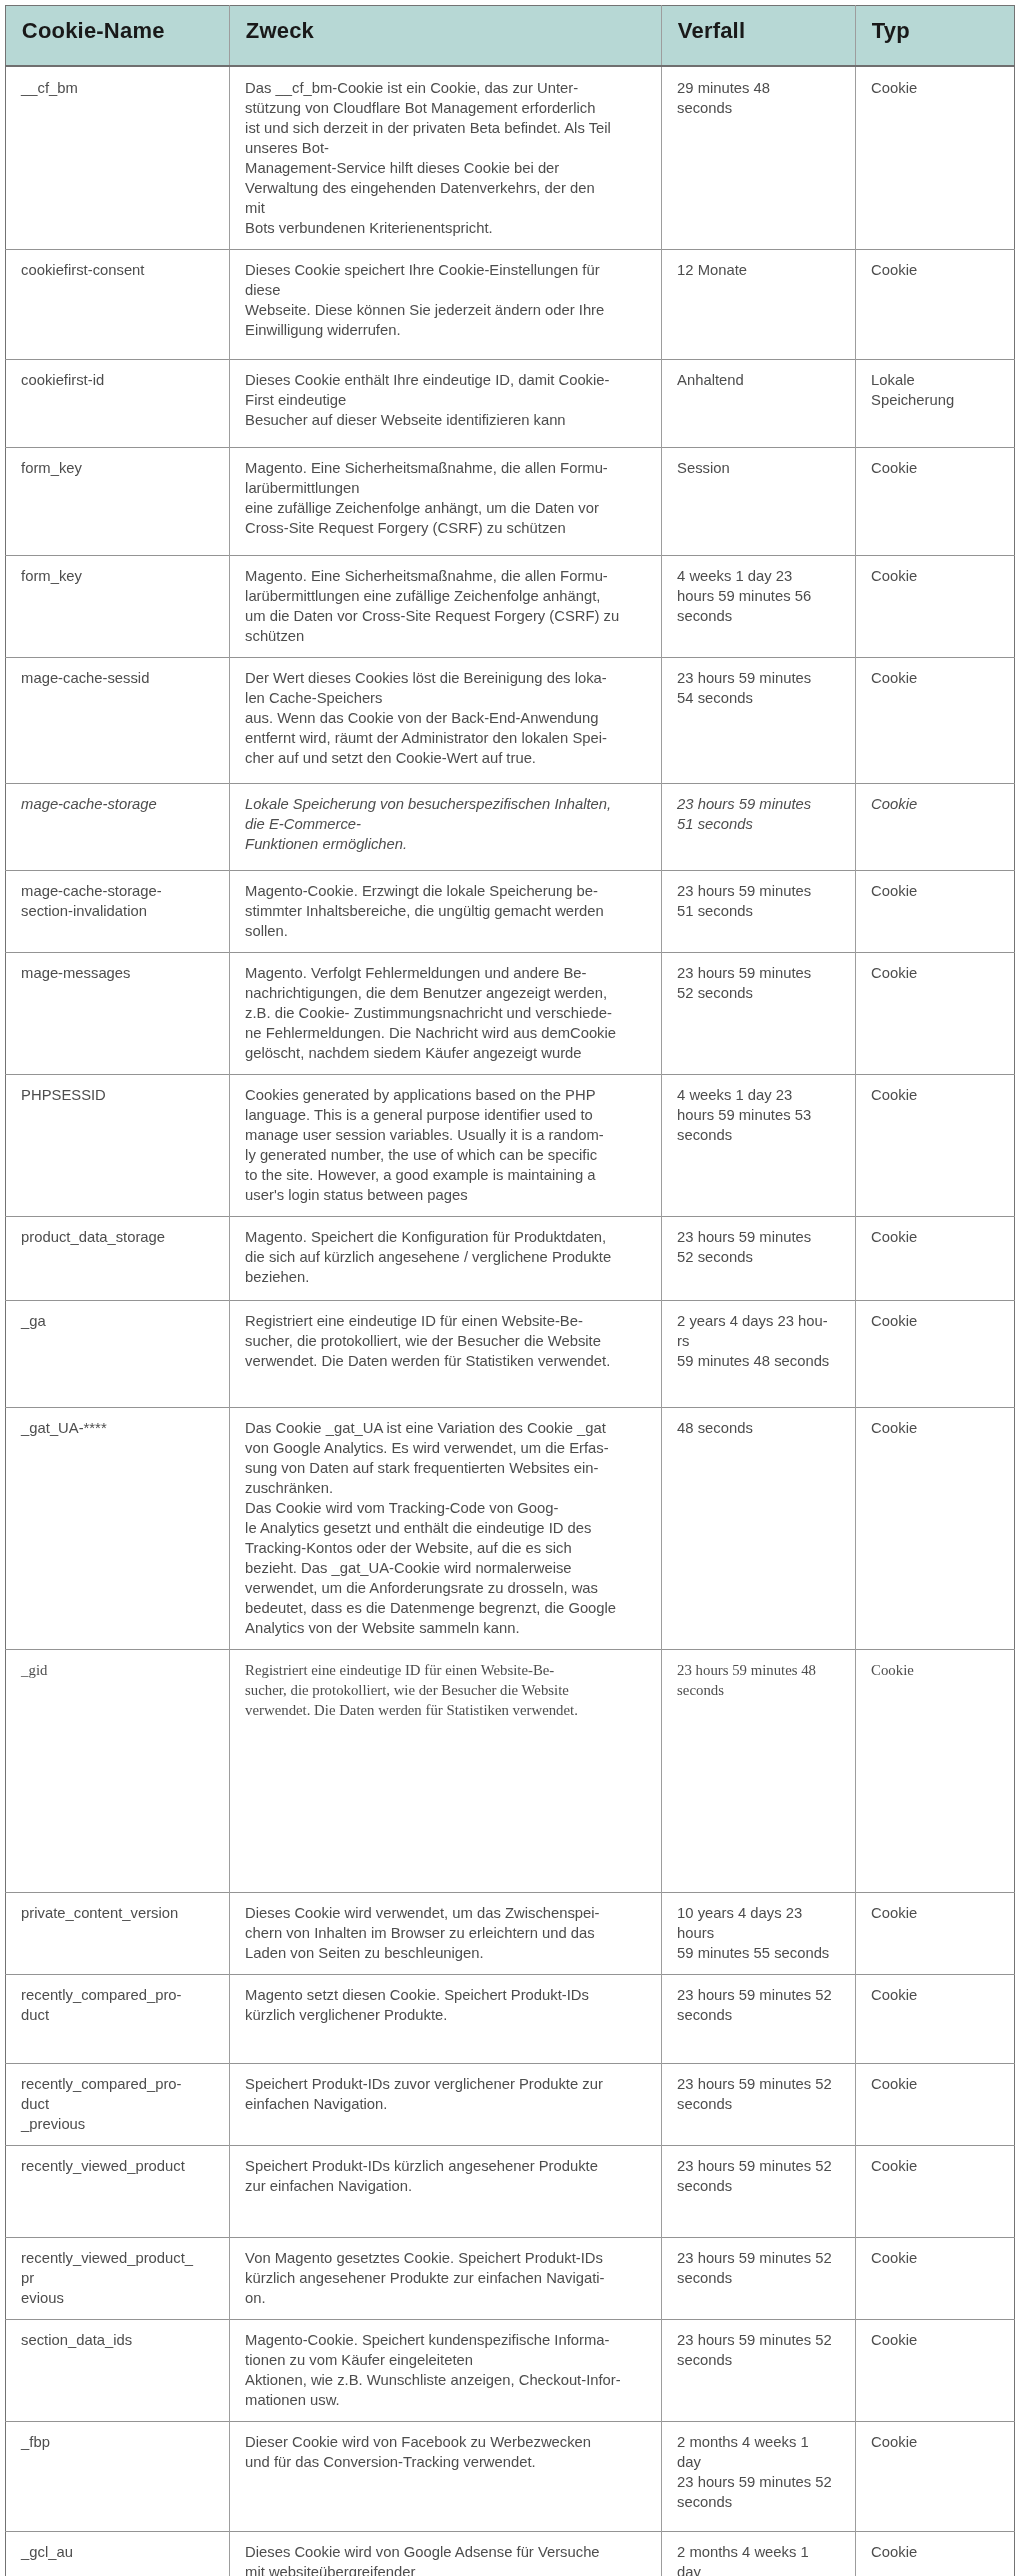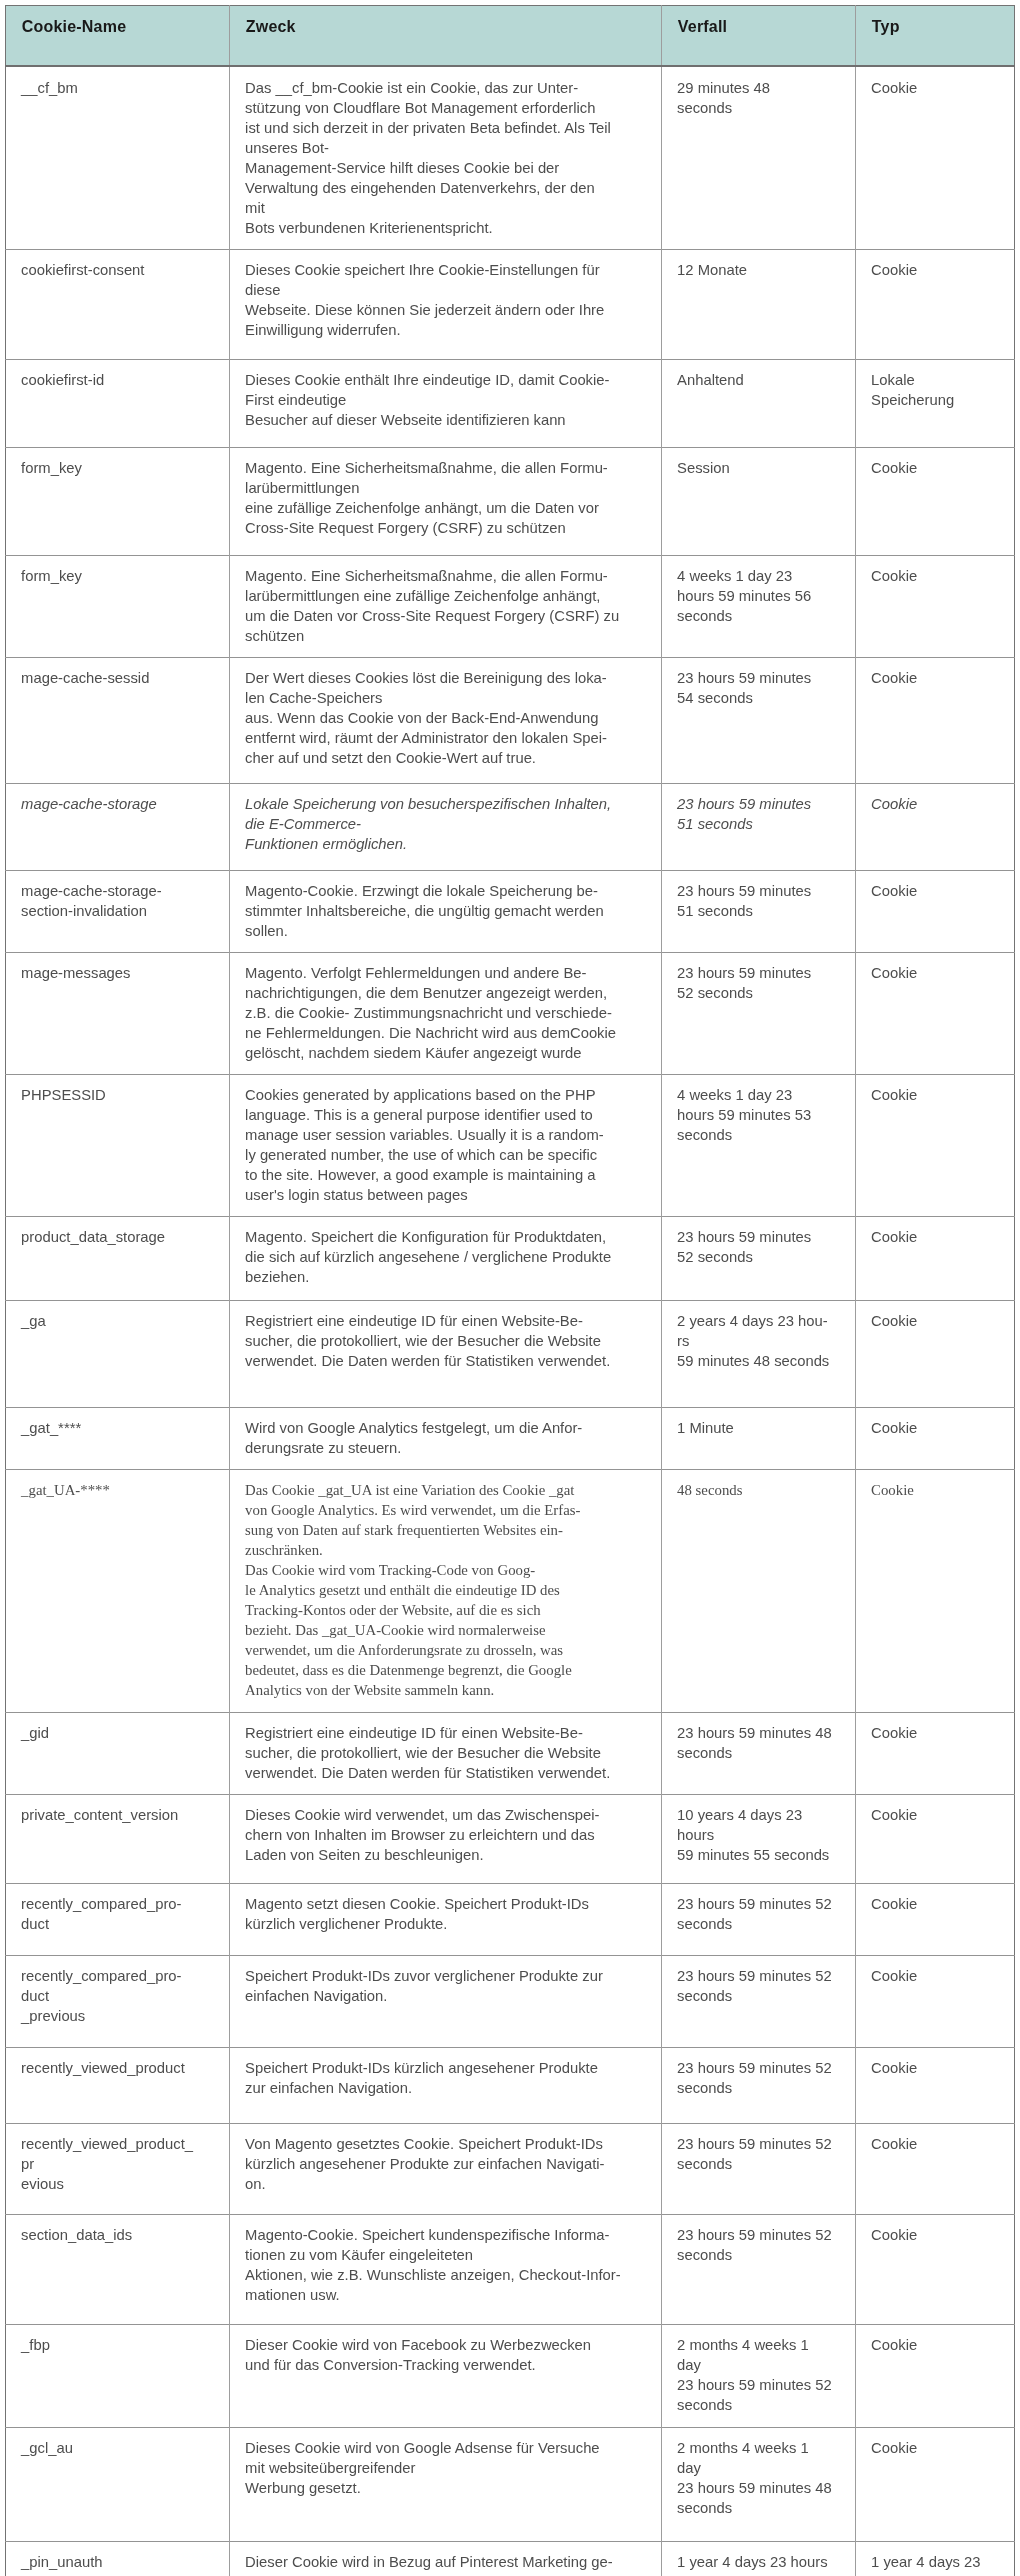--- a/index.html
+++ b/index.html
@@ -21,21 +21,21 @@
     width:1010px;border-collapse:collapse;table-layout:fixed;
     border:1.9px solid var(--border-outer);
   }
   col.c-name{width:224px;}
   col.c-zweck{width:432px;}
   col.c-verfall{width:194px;}
   col.c-typ{width:159px;}
   th{
     background:var(--header-bg);
     color:var(--header-text);
-    font-size:16px;font-weight:bold;letter-spacing:0.2px;
+    font-size:22px;font-weight:bold;letter-spacing:0.2px;
     text-align:left;vertical-align:top;
     padding:12.4px 7.6px 0 16px;height:61px;
     border-left:1px solid var(--border-v);
     border-bottom:2.9px solid #6f6f6f;
   }
   th:first-child{border-left:none;}
   td{
     vertical-align:top;
     color:var(--body-text);
     font-size:14.8px;line-height:20px;
@@ -222,27 +222,20 @@
     <td>_ga</td>
     <td>Registriert eine eindeutige ID für einen Website-Be-
 sucher, die protokolliert, wie der Besucher die Website
 verwendet. Die Daten werden für Statistiken verwendet.</td>
     <td>2 years 4 days 23 hou-
 rs
 59 minutes 48 seconds</td>
     <td>Cookie</td>
   </tr>
 
-  <tr>
-    <td>_gat_****</td>
-    <td>Wird von Google Analytics festgelegt, um die Anfor-
-derungsrate zu steuern.</td>
-    <td>1 Minute</td>
-    <td>Cookie</td>
-  </tr>
 
   <tr>
     <td>_gat_UA-****</td>
     <td>Das Cookie _gat_UA ist eine Variation des Cookie _gat
 von Google Analytics. Es wird verwendet, um die Erfas-
 sung von Daten auf stark frequentierten Websites ein-
 zuschränken.
 Das Cookie wird vom Tracking-Code von Goog-
 le Analytics gesetzt und enthält die eindeutige ID des
 Tracking-Kontos oder der Website, auf die es sich

